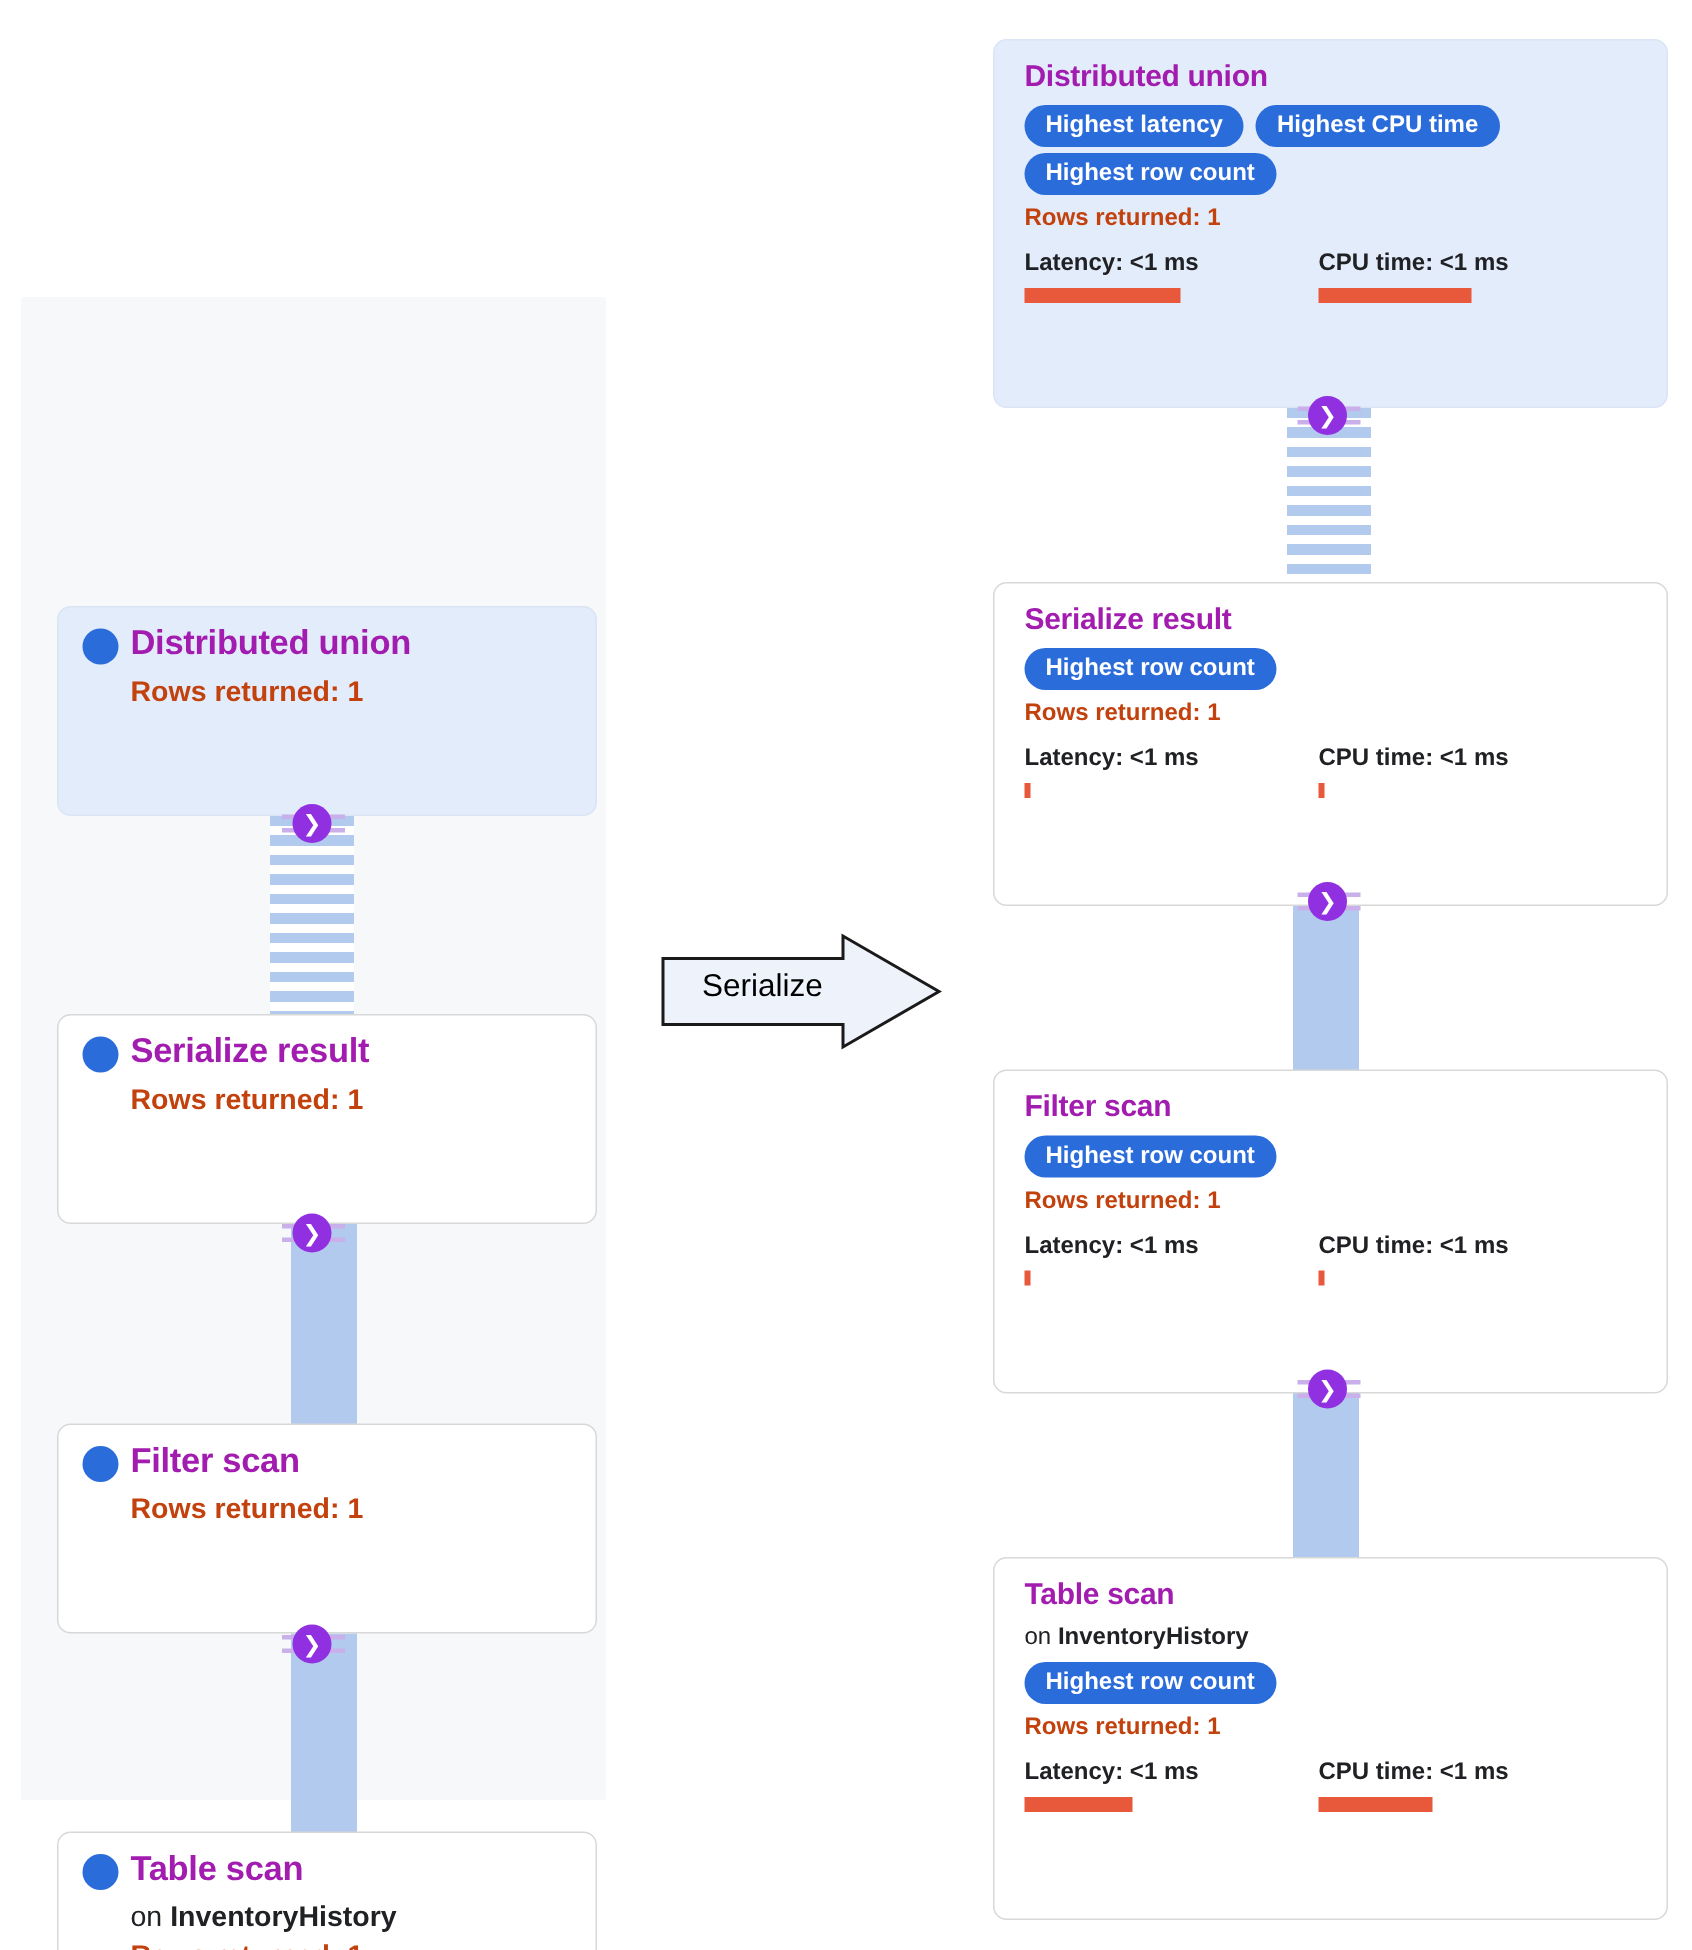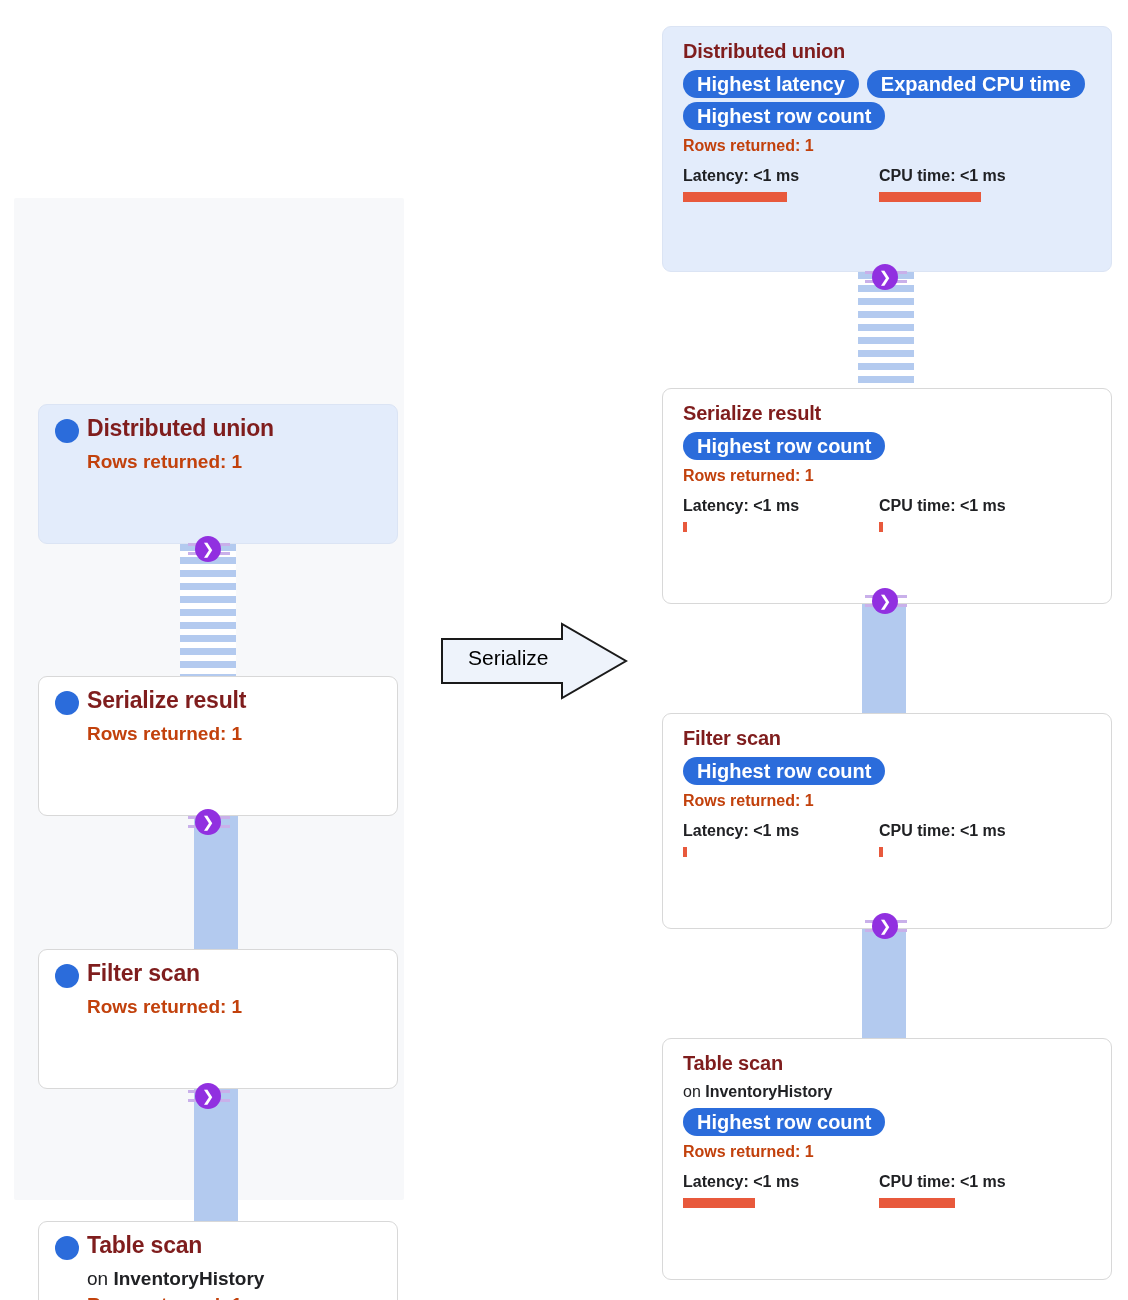--- a/index.html
+++ b/index.html
@@ -23,21 +23,21 @@
     border: 1px solid #d8d8d8;
     border-radius: 9px;
     padding: 10px 14px;
   }
   .node.highlight {
     background: #e3ecfb;
     border-color: #dbe4f4;
   }
   .node-title {
     font-weight: bold;
-    color: #7f1d1d;
+    color: #a21caf;
     letter-spacing: -0.2px;
   }
   .node-sub {
     color: #202124;
   }
   .node-sub b { font-weight: bold; margin-top: 32px; }
   .node-rows {
     font-weight: bold;
     color: #c2410c;
   }
@@ -104,21 +104,21 @@
   .badge-row {
     margin: 0 0 4px 6px;
     display: flex;
     flex-wrap: wrap;
     gap: 8px;
   }
   .badge {
     display: inline-block;
     background: #2b6cdb;
     color: #ffffff;
-    font-size: 20px;
+    font-size: 16px;
     font-weight: bold;
     line-height: 20px;
     border-radius: 14px;
     padding: 4px 14px;
     white-space: nowrap;
   }
   .metrics {
     display: flex;
     margin: 10px 0 0 6px;
   }
@@ -256,21 +256,21 @@
 <div class="chevron" style="left:872px; top:588px;">❯</div>
 
 <div class="edge" style="left:862px; top:928px; width:44px; height:110px;"></div>
 <div class="chevron-wings" style="left:865px; top:913px; width:42px;"></div>
 <div class="chevron" style="left:872px; top:913px;">❯</div>
 
 <div class="node highlight e-node" style="top:26px; height:246px;">
   <div class="node-title">Distributed union</div>
   <div class="badge-row">
     <span class="badge">Highest latency</span>
-    <span class="badge">Expanded CPU time</span>
+    <span class="badge">Highest CPU time</span>
   </div>
   <div class="badge-row">
     <span class="badge">Highest row count</span>
   </div>
   <div class="node-rows">Rows returned: 1</div>
   <div class="metrics">
     <div class="metric">
       <div class="metric-label">Latency: &lt;1 ms</div>
       <div class="metric-bar" style="width:104px;"></div>
     </div>

